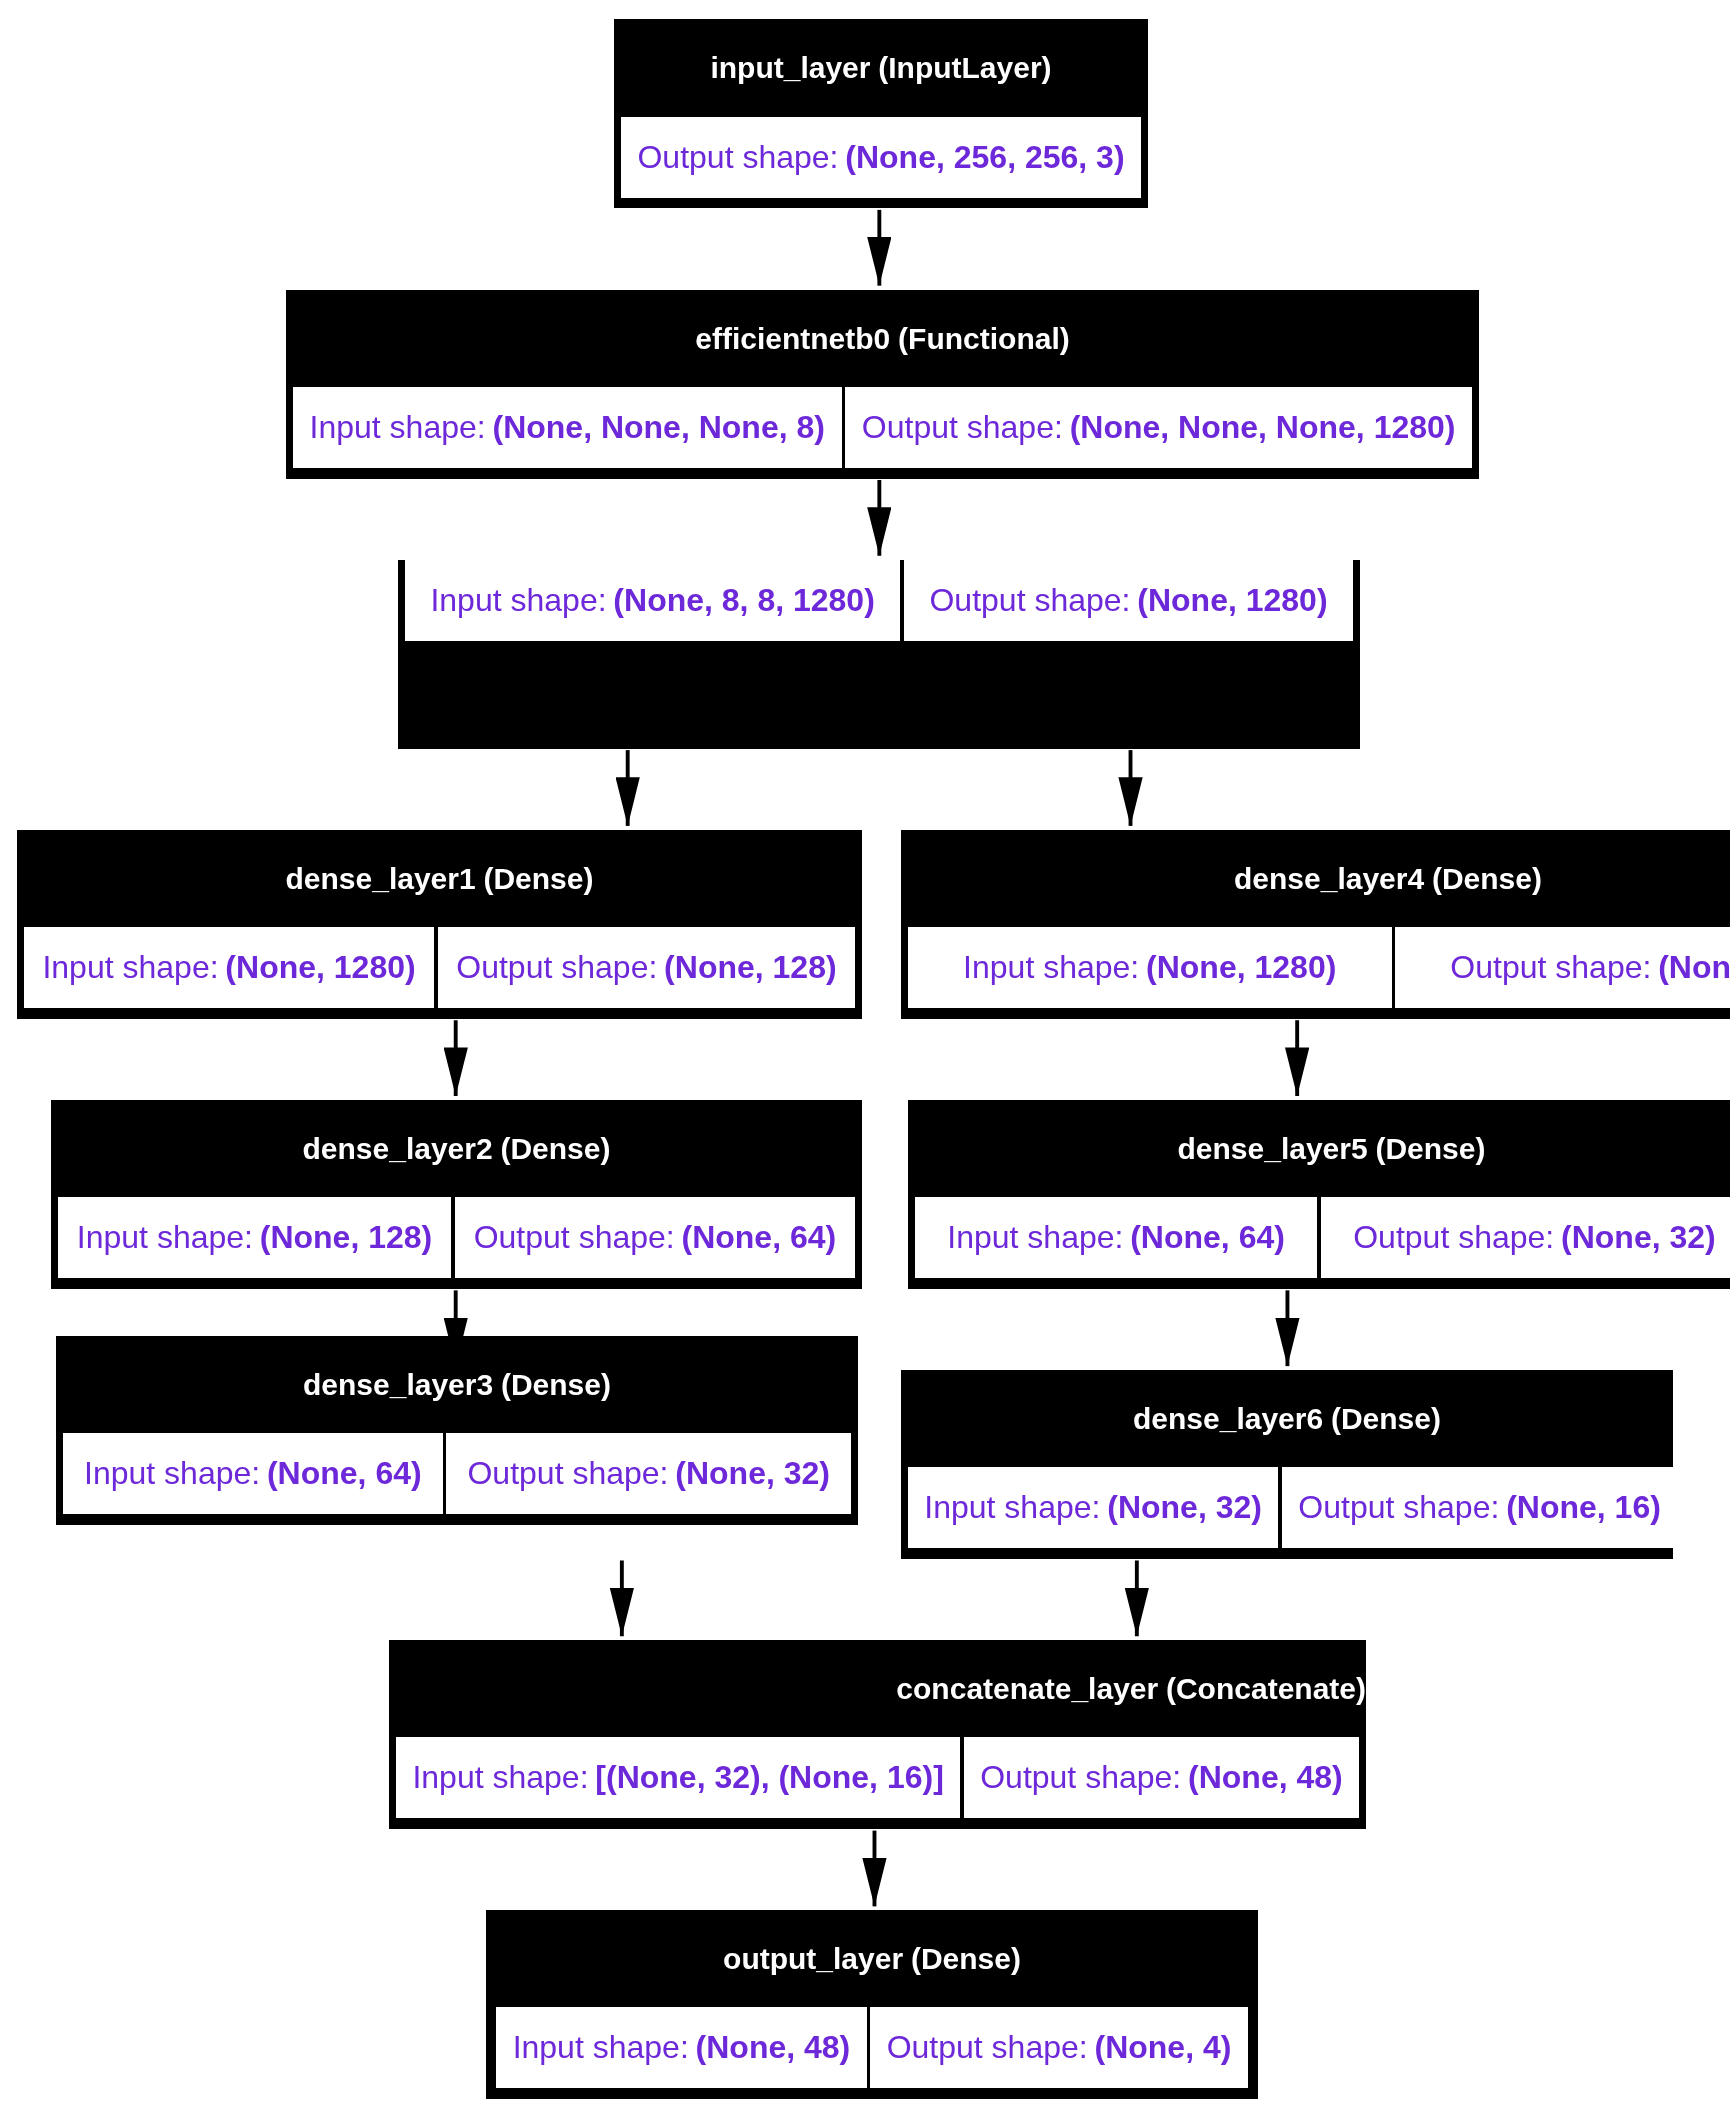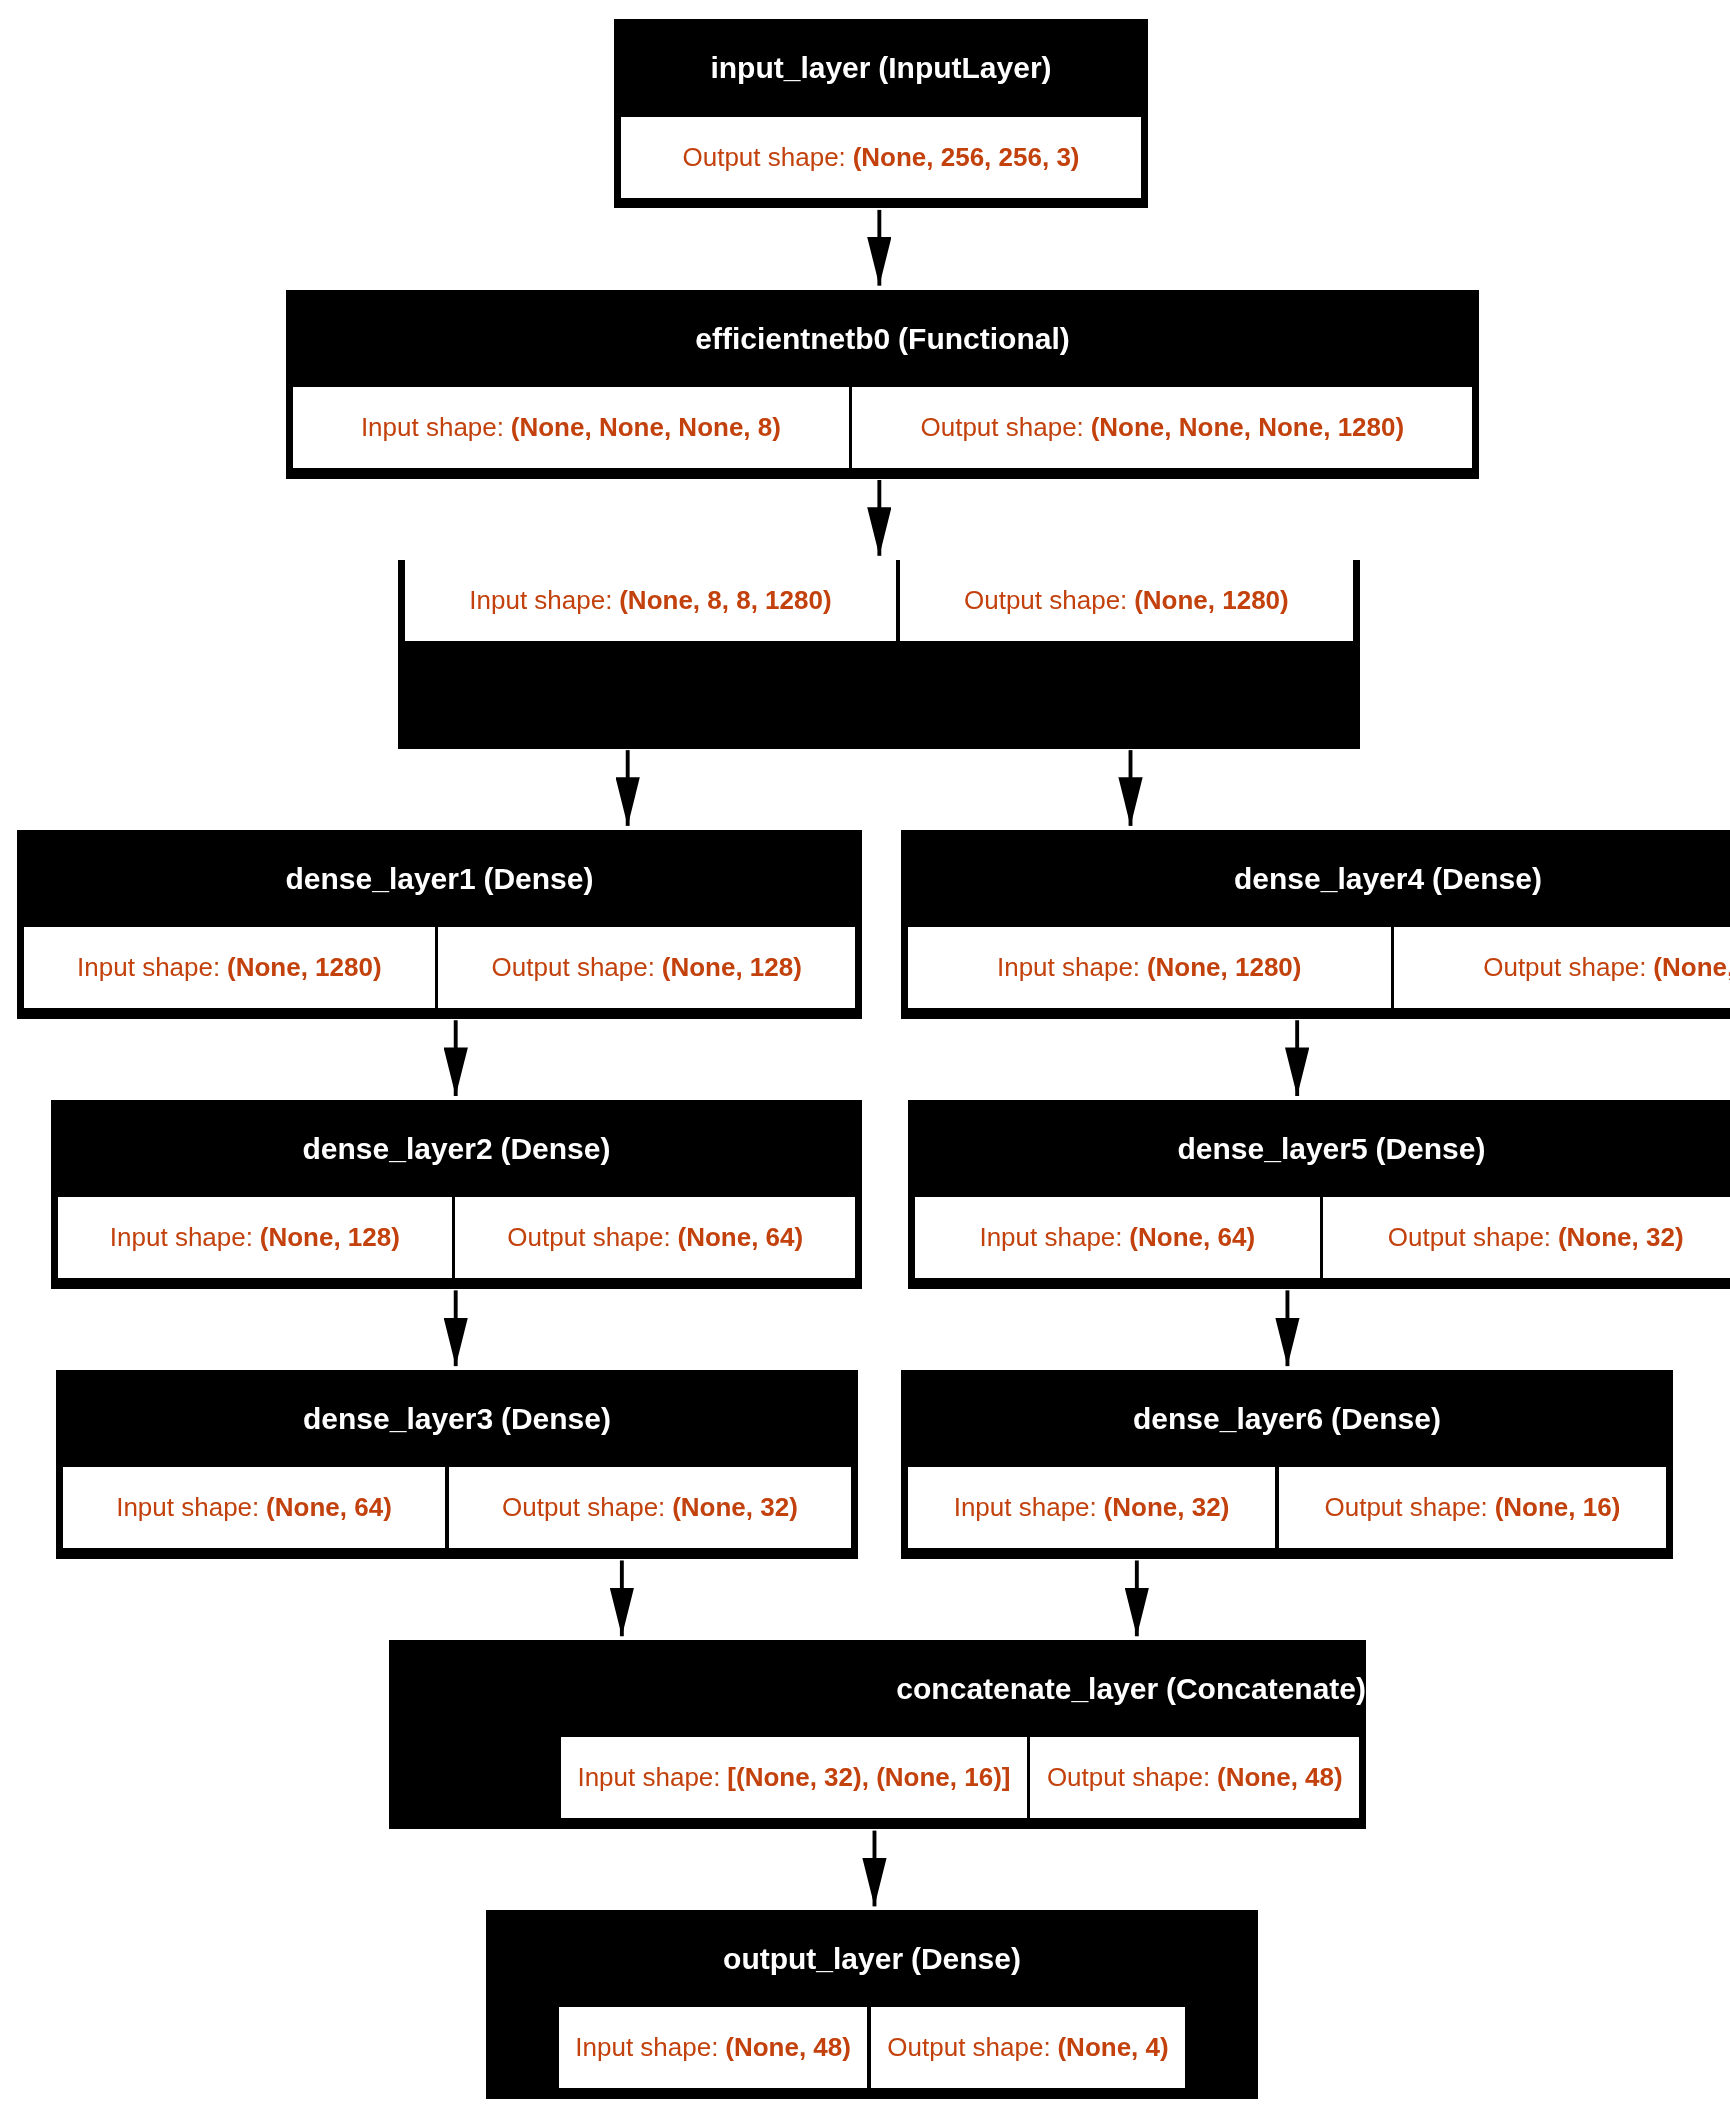--- a/index.html
+++ b/index.html
@@ -37,25 +37,25 @@
     display:flex;
     height:86px;
     padding:0 6.8px 5.8px 6.8px;
     gap:3.4px;
     box-sizing:content-box;
     flex:0 0 auto;
   }
   .cell{
     flex:1 1 auto;
     background:#ffffff;
-    color:#c2410c;
+    color:#6d28d9;
     display:flex;
     align-items:center;
     justify-content:center;
-    font-size:26px;
+    font-size:32px;
     line-height:1.1;
     white-space:nowrap;
     padding:0 16.5px;
     height:81px;
     align-self:flex-start;
     box-sizing:border-box;
   }
   .shape-val{font-weight:bold;margin-left:6.8px;}
 </style>
 </head>
@@ -186,21 +186,21 @@
         <span>Input shape:</span>
         <span class="shape-val">(None, 64)</span>
       </div>
       <div class="cell">
         <span>Output shape:</span>
         <span class="shape-val">(None, 32)</span>
       </div>
     </div>
   </div>
 
-  <div class="node" style="left:56px;top:1370px;width:802px;">
+  <div class="node" style="left:56px;top:1336px;width:802px;">
     <div class="node-header">
       <span class="layer-name">dense_layer3</span>
       <span class="layer-type">(Dense)</span>
     </div>
     <div class="node-body">
       <div class="cell">
         <span>Input shape:</span>
         <span class="shape-val">(None, 64)</span>
       </div>
       <div class="cell">

